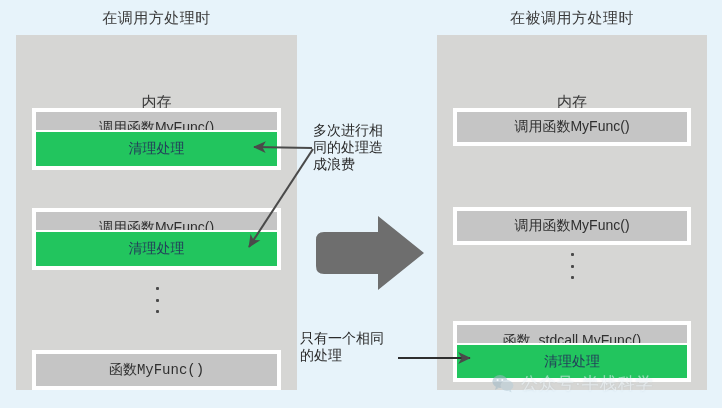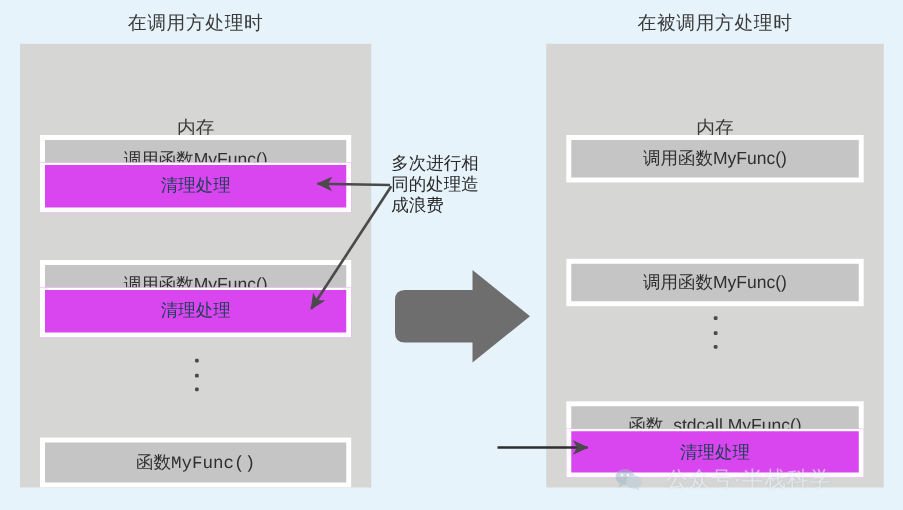--- a/index.html
+++ b/index.html
@@ -56,21 +56,21 @@
     box-sizing: border-box;
     border: 4px solid #ffffff;
     display: flex;
     align-items: center;
     justify-content: center;
     font-size: 14px;
     color: #333333;
     white-space: nowrap;
   }
   .block.gray  { background: #c5c5c5; color: #2f2f2f; margin-top: 16px; }
-  .block.cyan  { background: #d946ef; color: #23405a; }
+  .block.cyan  { background: #22c55e; color: #23405a; }
   .block.joined-top    { border-bottom-width: 2px; }
   .block.joined-bottom { border-top-width: 2px; }
 
   
   .vdots {
     position: absolute;
     width: 14px;
     display: flex;
     flex-direction: column;
     align-items: center;
@@ -104,21 +104,21 @@
     pointer-events: none;
   }
 
   
   #watermark {
     position: absolute;
     left: 492px;
     top: 372px;
     display: flex;
     align-items: center;
-    gap: 19px;
+    gap: 7px;
     opacity: .55;
   }
   #watermark .wm-text {
     font-size: 17px;
     color: #eef6fb;
     letter-spacing: 1px;
     text-shadow: 0 0 2px rgba(120,150,170,.45);
     white-space: nowrap;
   }
 </style>
@@ -164,20 +164,21 @@
       <i></i>
       <i></i>
   </div>
 
   <div class="block gray joined-top" style="left:453px; top:305px; width:238px; height:38px;">函数_stdcall MyFunc()</div>
 
   <div class="block cyan joined-bottom" style="left:453px; top:343px; width:238px; height:39px;">清理处理</div>
 
   <div class="annotation" id="annotation-waste">多次进行相同的处理造成浪费</div>
 
+  <div class="annotation" id="annotation-single">只有一个相同的处理</div>
 
   <svg class="overlay" viewBox="0 0 722 408">
     <defs>
       <marker id="head-thin" markerWidth="7" markerHeight="7" refX="5.6" refY="3.2" orient="auto" markerUnits="strokeWidth">
         <path d="M0,0.4 L6,3.2 L0,6 L1.6,3.2 Z" fill="#4a4a4a"></path>
       </marker>
     </defs>
 
     <g>
       <line x1="312" y1="148" x2="254" y2="147" stroke="#4a4a4a" stroke-width="2.1" marker-end="url(#head-thin)"></line>

